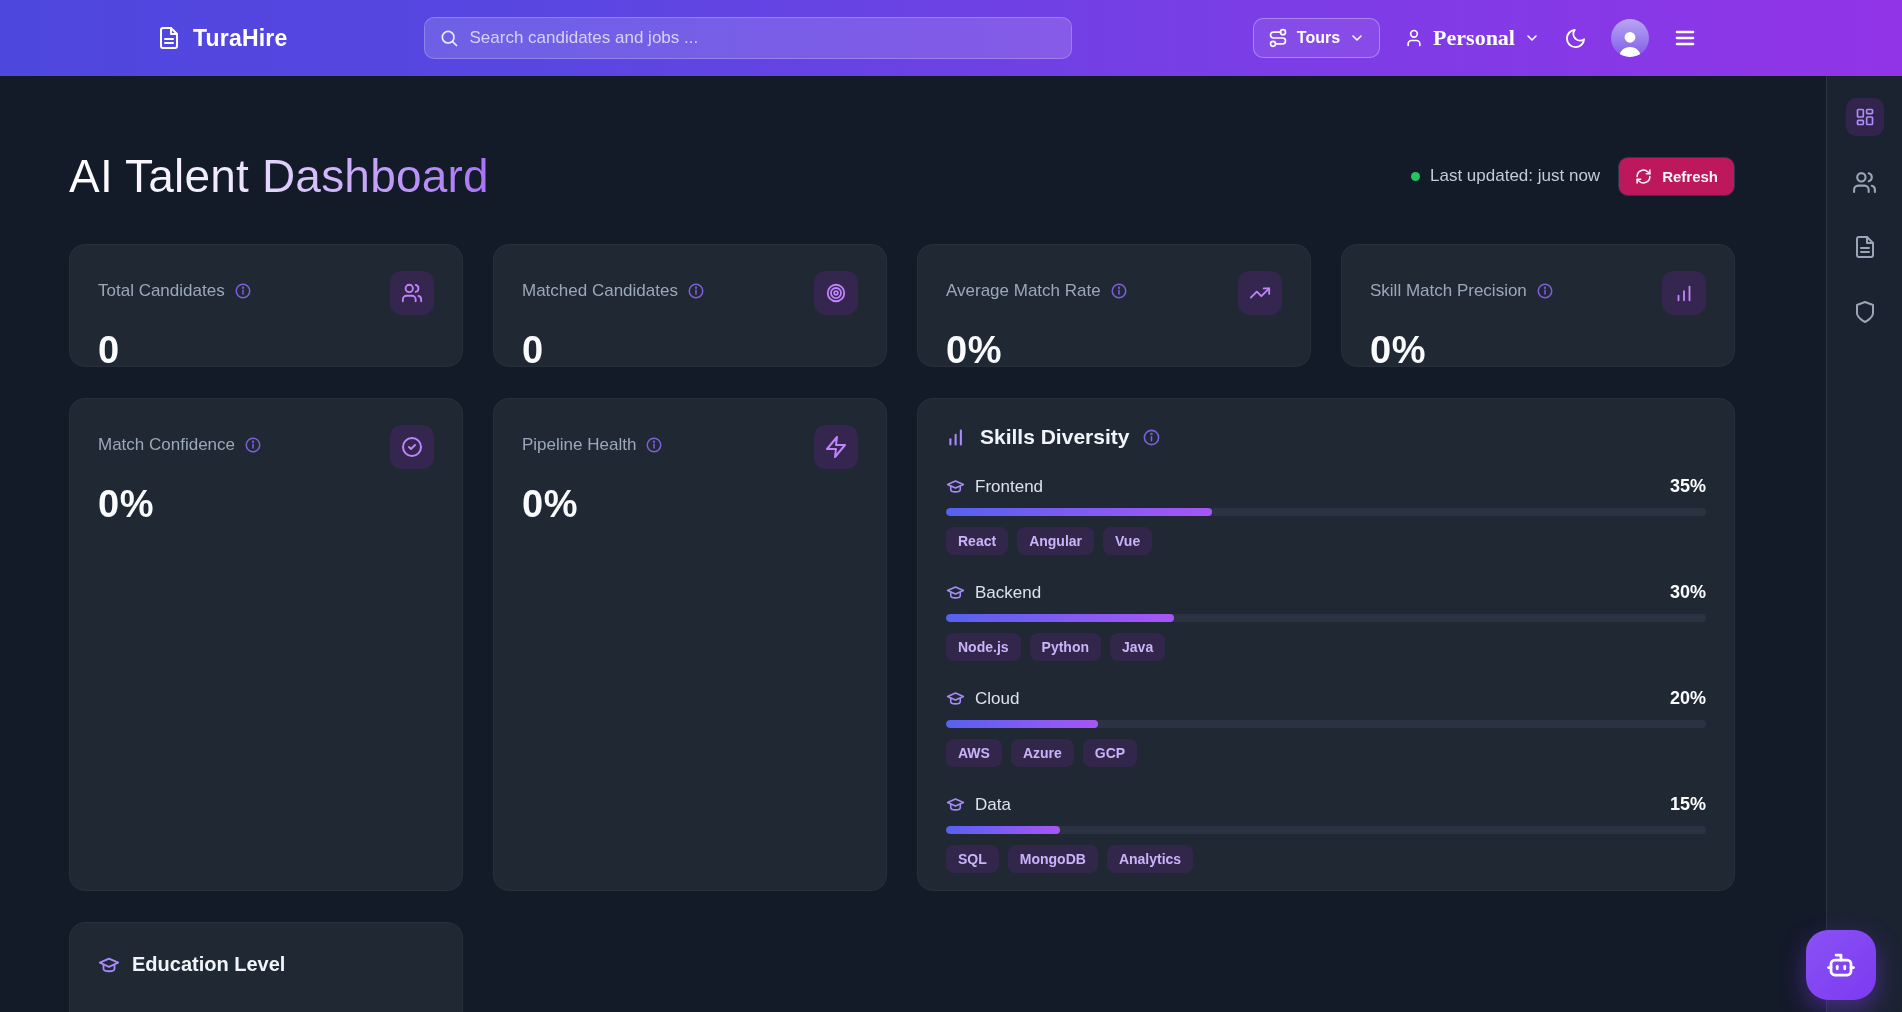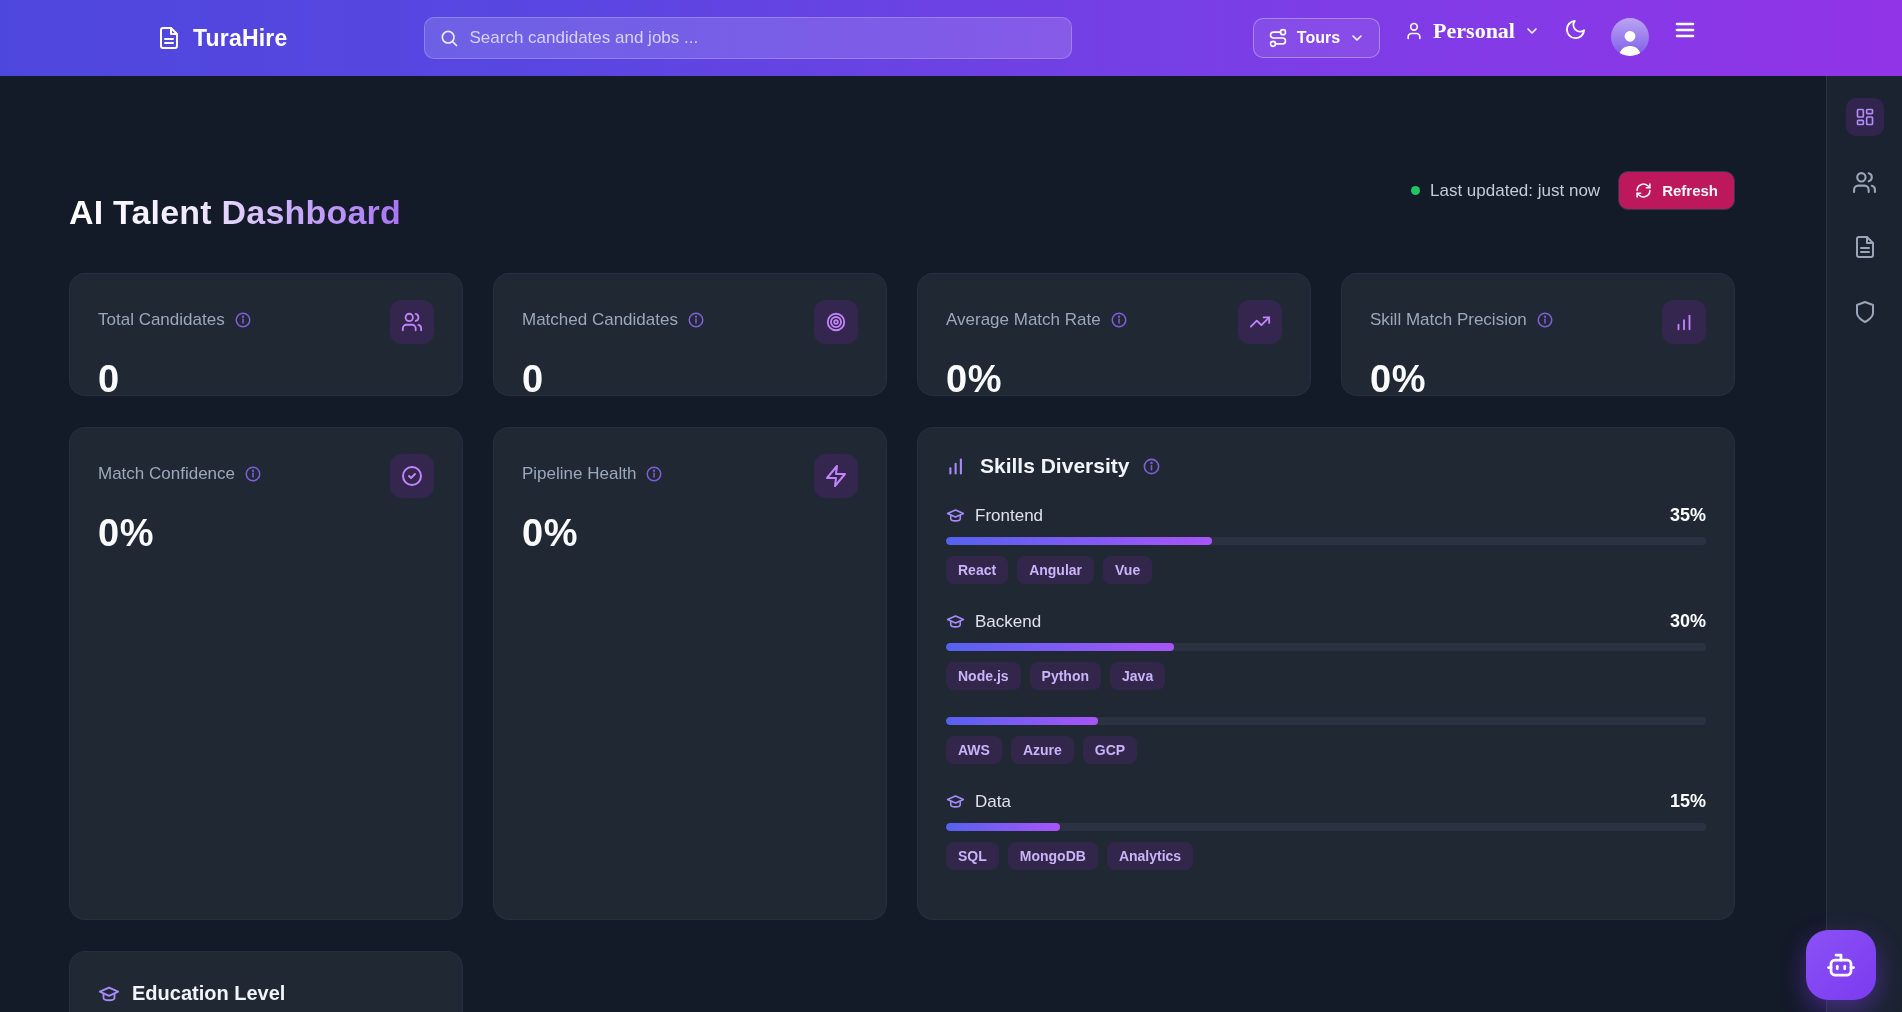--- a/index.html
+++ b/index.html
@@ -21,21 +21,21 @@
   .searchbox {
     margin-left:137px; width:648px; height:42px; border-radius:10px;
     background:rgba(255,255,255,.14); border:1px solid rgba(255,255,255,.22);
     display:flex; align-items:center; gap:10px; padding:0 14px; color:#efecfd;
   }
   .searchbox input {
     flex:1; background:transparent; border:none; outline:none;
     color:#f3f1fd; font-size:17px; font-family:inherit;
   }
   .searchbox input::placeholder { color:#ddd8f8; opacity:.95; }
-  .top-right { margin-left:auto; display:flex; align-items:flex-start; gap:24px; }
+  .top-right { margin-left:auto; display:flex; align-items:center; gap:24px; }
   .tours-btn {
     display:flex; align-items:center; gap:9px; color:#fff; cursor:pointer;
     border:1px solid rgba(255,255,255,.32); background:rgba(255,255,255,.08);
     border-radius:10px; padding:9px 14px; font-size:16px; font-weight:700; font-family:inherit;
   }
   .account-btn {
     display:flex; align-items:center; gap:9px; color:#fff; cursor:pointer;
     background:transparent; border:none; font-size:22px; font-weight:700; font-family:Liberation Serif, serif;
   }
   .iconbtn { background:transparent; border:none; color:#fff; cursor:pointer; display:flex; align-items:center; }
@@ -51,25 +51,24 @@
     background:#1b2331; border-left:1px solid #2b3445; z-index:3;
     display:flex; flex-direction:column; align-items:center; padding-top:22px; gap:27px;
   }
   .rail-item { width:38px; height:38px; border-radius:10px; display:flex; align-items:center; justify-content:center; color:#9aa6b8; cursor:pointer; background:transparent; border:none; }
   .rail-item.active { background:#32254d; color:#b18cf8; }
 
   
   .main { position:absolute; left:0; right:76px; top:76px; bottom:0; padding:0 91px 0 69px; }
   .page-head { margin-top:73px; display:flex; align-items:center; justify-content:space-between; }
   .page-title {
-    font-size:34px; font-weight:700; letter-spacing:.2px; color:#b58af7;
+    font-size:46px; font-weight:400; letter-spacing:.2px; color:#b58af7;
     background:linear-gradient(90deg,#ffffff 0%,#efe9fc 38%,#c7a7fb 70%,#a873f5 100%);
     -webkit-background-clip:text; background-clip:text; -webkit-text-fill-color:transparent;
     display:inline-block;
-    margin-top:44px;
   }
   .head-right { display:flex; align-items:center; gap:18px; }
   .updated { display:flex; align-items:center; gap:10px; color:#c2cbd8; font-size:17px; }
   .dot { width:9px; height:9px; border-radius:50%; background:#22c55e; }
   .refresh-btn {
     display:flex; align-items:center; gap:10px; cursor:pointer; font-family:inherit;
     background:#be185d; border:1px solid #2c3850; color:#f1f5fa;
     border-radius:10px; padding:10px 16px; font-size:15px; font-weight:700;
   }
 
@@ -468,20 +467,30 @@
             <div class="bar-fill" style="width: 30%;"></div>
           </div>
         <div class="tags">
           <span class="tag">Node.js</span>
           <span class="tag">Python</span>
           <span class="tag">Java</span>
         </div>
       </div>
 
       <div class="skill-row">
+        <div class="skill-head">
+          <span class="skill-cap">
+            <svg width="19" height="19" viewBox="0 0 24 24" fill="none" stroke="currentColor" stroke-width="2" stroke-linecap="round" stroke-linejoin="round">
+                <path d="M22 9.5 12 5 2 9.5l10 4.5 10-4.5z"></path>
+                <path d="M6 11.8v4.2c0 1.5 2.7 2.8 6 2.8s6-1.3 6-2.8v-4.2"></path>
+              </svg>
+          </span>
+          <span class="skill-name">Cloud</span>
+          <span class="skill-pct">20%</span>
+        </div>
         <div class="bar">
             <div class="bar-fill" style="width: 20%;"></div>
           </div>
         <div class="tags">
           <span class="tag">AWS</span>
           <span class="tag">Azure</span>
           <span class="tag">GCP</span>
         </div>
       </div>
 

